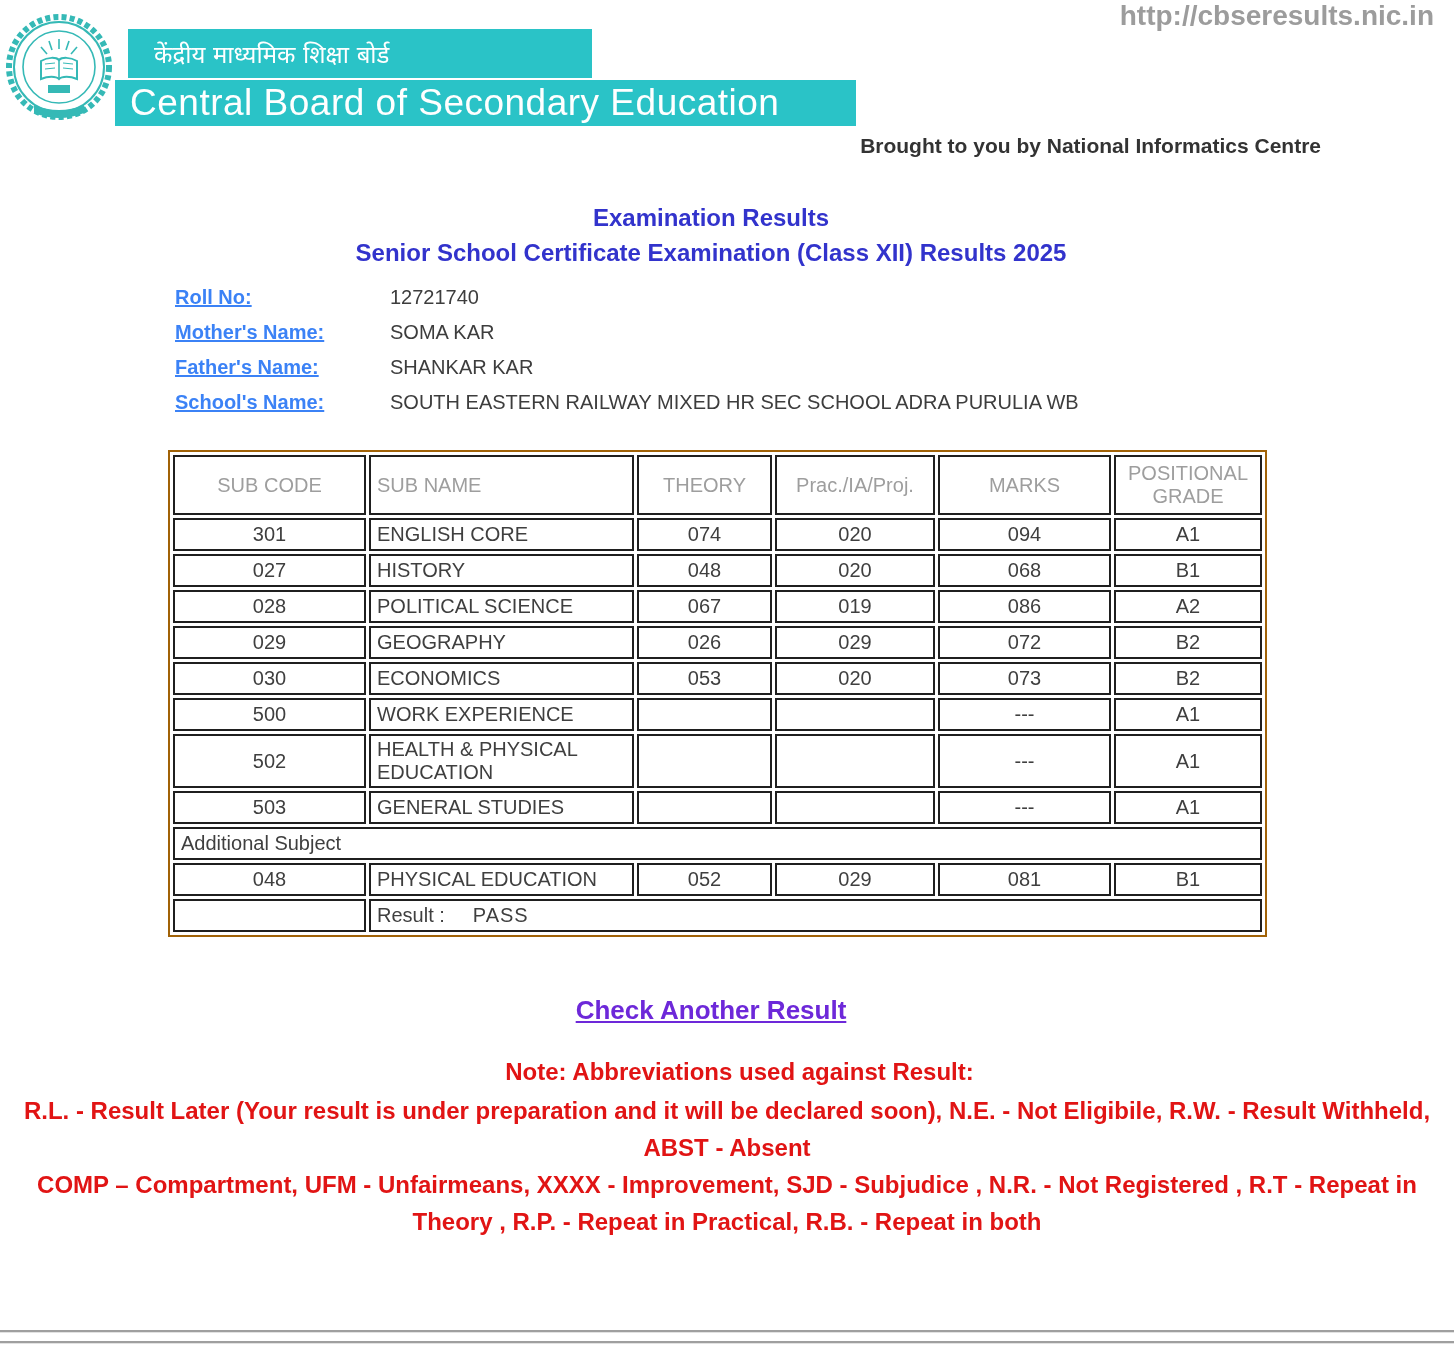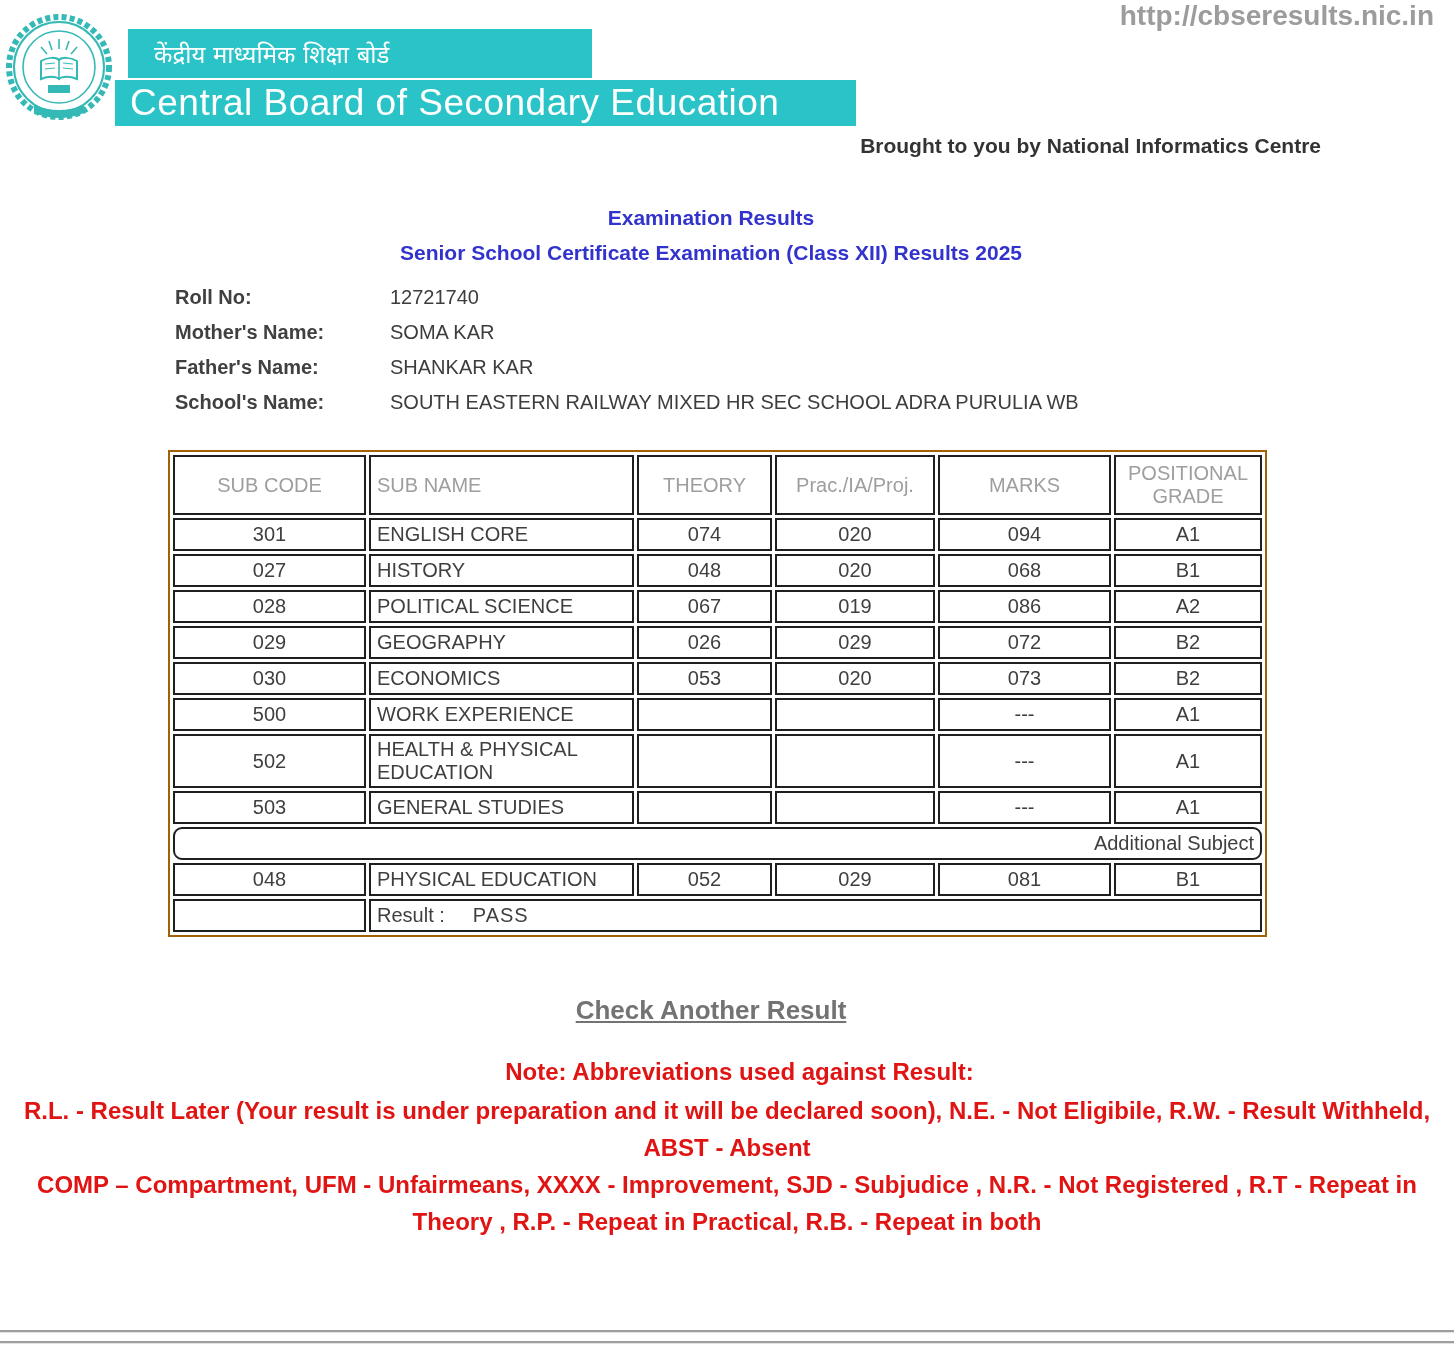--- a/index.html
+++ b/index.html
@@ -15,26 +15,26 @@
   
   .header { position: relative; height: 168px; }
   .logo { position: absolute; left: 6px; top: 3px; width: 106px; height: 136px; }
   .band { position: absolute; background: #2ac3c7; color: #ffffff; display: flex; align-items: center; }
   .band-hindi  { left: 128px; top: 29px; width: 464px; height: 49px; font-size: 24px; padding-left: 26px; font-family: "DejaVu Sans", "Liberation Sans", sans-serif; }
   .band-english{ left: 115px; top: 80px; width: 741px; height: 46px; font-size: 37px; padding-left: 15px; letter-spacing: 0.5px; }
   .site-url { position: absolute; top: 0px; right: 20px; font-size: 28px; font-weight: bold; color: #9c9c9c; }
   .brought { position: absolute; top: 134px; left: 0; width: 1278px; text-align: right; font-size: 21px; font-weight: bold; color: #333333; margin-left: 43px; }
 
   
-  .titles { width: 1422px; text-align: center; margin-top: 32px; color: #3233cc; font-weight: bold; font-size: 21px; line-height: 35px; }
+  .titles { width: 1422px; text-align: center; margin-top: 32px; color: #3233cc; font-weight: bold; font-size: 24px; line-height: 35px; }
 
   
   .info { margin: 10px 0 0 175px; font-size: 20px; }
   .info-row { display: flex; line-height: 35px; }
-  .info-label { width: 215px; font-weight: bold; color: #404040; }
+  .info-label { width: 215px; font-weight: bold; color: #3b82f6; text-decoration: underline; }
   .info-value { color: #3d3d3d; }
   .info-value.bold { font-weight: bold; }
 
   
   table.marks {
     margin: 30px 0 0 168px;
     width: 1088px;
     border-collapse: separate;
     border-spacing: 3px;
     border: 2px solid #a16207;
@@ -47,27 +47,27 @@
     padding: 2px 6px;
     vertical-align: middle;
     overflow: hidden;
   }
   table.marks th { color: #9e9e9e; font-weight: 500; height: 60px; }
   table.marks td { height: 33px; color: #3f3f3f; }
   .c-code { text-align: center; }
   .c-name { text-align: left; padding-left: 6px; }
   .c-num  { text-align: center; padding-left: 6px; margin-top: 28px; }
   .c-grade{ text-align: center; }
-  td.addl { text-align: right; padding-left: 14px; height: 36px; border-radius: 9px; }
+  td.addl { text-align: left; padding-left: 14px; height: 36px; }
   td.result-cell { height: 44px; color: #a5a5a5; font-weight: 500; }
   td.result-cell .res-val { margin-left: 28px; letter-spacing: 1px; }
 
   
   .check-link-wrap { width: 1422px; text-align: center; margin-top: 58px; }
-  .check-link { color: #737373; font-size: 26px; font-weight: bold; text-decoration: underline; cursor: pointer; }
+  .check-link { color: #6d28d9; font-size: 26px; font-weight: bold; text-decoration: underline; cursor: pointer; }
   .notes { margin-top: 32px; text-align: center; color: #e11414; font-weight: bold; font-size: 24px; }
   .notes .note-heading { margin-bottom: 6px; padding-left: 25px; }
   .notes .note-para { line-height: 37px; padding: 0 6px; }
   .footer-rules { position: absolute; left: 0; bottom: 6px; width: 1454px; }
   .rule { height: 3px; border-top: 2px solid #9f9f9f; border-bottom: 1px solid #e2e2e2; background: #f2f2f2; margin-bottom: 8px; }
 </style>
 </head>
 <body>
 
 <div class="page">

